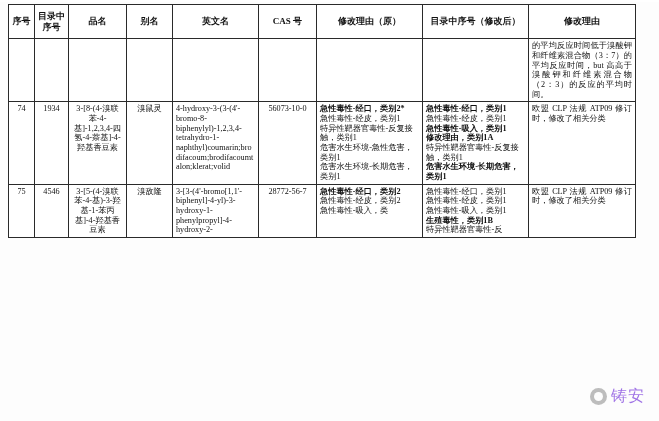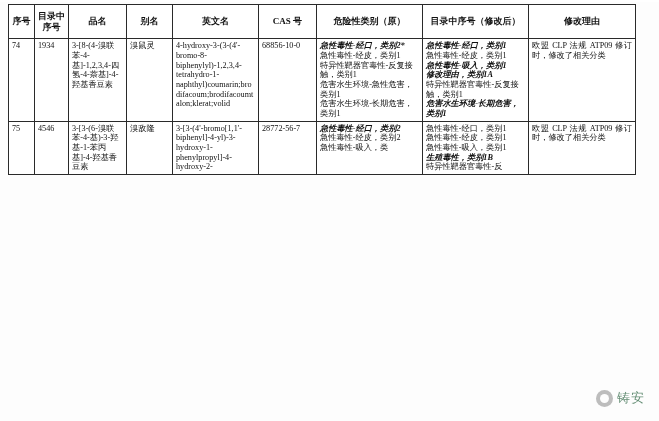--- a/index.html
+++ b/index.html
@@ -50,24 +50,24 @@
   .c-seq    { width: 26px; }
   .c-cat    { width: 34px; }
   .c-name   { width: 58px; }
   .c-alias  { width: 46px; }
   .c-en     { width: 86px; }
   .c-cas    { width: 58px; }
   .c-orig   { width: 106px; }
   .c-rev    { width: 106px; }
   .c-reason { width: 107px; }
 
-  .center { }
+  .center { text-align: center; }
   .mid { vertical-align: middle; }
   .justify { text-align: justify; }
-  .bold { font-weight: bold; font-style: italic; }
+  .bold { font-weight: bold; }
   .small-en { font-size: 7.6px; line-height: 1.2; }
   .cell-lines div { margin: 0; padding: 0; }
 
   .page-number {
     position: absolute;
     left: 0;
     right: 0;
     bottom: 8px;
     text-align: center;
     font-size: 8px;
@@ -90,22 +90,22 @@
   }
   .wm-logo:after {
     content: "";
     position: absolute;
     left: 4px; top: 4px;
     width: 9px; height: 9px;
     border-radius: 50%;
     background: #fdfdfd;
   }
   .wm-text {
-    font-size: 13px;
-    color: #14532d;
+    font-size: 16px;
+    color: #6d28d9;
     letter-spacing: 1px;
     font-family: "Liberation Serif", serif;
   }
   .topline {
     position: absolute;
     top: 0; left: 0; right: 0;
     height: 2px;
     background: #ffffff;
   }
 </style>
@@ -128,35 +128,46 @@
         <col class="c-reason">
     </colgroup>
     <thead>
       <tr>
         <th>序号</th>
         <th>目录中序号</th>
         <th>品名</th>
         <th>别名</th>
         <th>英文名</th>
         <th>CAS 号</th>
-        <th>危险性类别（原）</th>
+        <th>修改理由（原）</th>
         <th>目录中序号（修改后）</th>
         <th>修改理由</th>
       </tr>
     </thead>
     <tbody>
 
+      <tr>
+        <td></td>
+        <td></td>
+        <td></td>
+        <td></td>
+        <td class="small-en"></td>
+        <td class="center"></td>
+        <td></td>
+        <td></td>
+        <td class="justify">的平均反应时间低于溴酸钾和纤维素混合物（3：7）的平均反应时间，but 高高于溴酸钾和纤维素混合物（2：3）的反应的平均时间。</td>
+      </tr>
 
       <tr>
         <td class="center mid">74</td>
         <td class="center mid">1934</td>
         <td class="mid center">3-[8-(4-溴联苯-4-基]-1,2,3,4-四氢-4-萘基]-4-羟基香豆素</td>
         <td class="mid center">溴鼠灵</td>
         <td class="small-en mid">4-hydroxy-3-(3-(4'-bromo-8-biphenylyl)-1,2,3,4-tetrahydro-1-naphthyl)coumarin;brodifacoum;brodifacoumtalon;klerat;volid</td>
-        <td class="center mid">68856-10-0</td>
+        <td class="center mid">56073-10-0</td>
         <td class="cell-lines">
             <div class="bold">急性毒性-经口，类别2*</div>
             <div>急性毒性-经皮，类别1</div>
             <div>特异性靶器官毒性-反复接触，类别1</div>
             <div>危害水生环境-急性危害，类别1</div>
             <div>危害水生环境-长期危害，类别1</div>
           </td>
         <td class="cell-lines">
             <div class="bold">急性毒性-经口，类别1</div>
             <div>急性毒性-经皮，类别1</div>
@@ -164,21 +175,21 @@
             <div class="bold">修改理由，类别1A</div>
             <div>特异性靶器官毒性-反复接触，类别1</div>
             <div class="bold">危害水生环境-长期危害，类别1</div>
           </td>
         <td class="justify mid">欧盟 CLP 法规 ATP09 修订时，修改了相关分类</td>
       </tr>
 
       <tr>
         <td class="center mid">75</td>
         <td class="center mid">4546</td>
-        <td class="mid center">3-[3-(6-溴联苯-4-基)-3-羟基-1-苯丙基]-4-羟基香豆素</td>
+        <td class="mid center">3-[5-(4-溴联苯-4-基)-3-羟基-1-苯丙基]-4-羟基香豆素</td>
         <td class="mid center">溴敌隆</td>
         <td class="small-en mid">3-[3-(4'-bromo[1,1'-biphenyl]-4-yl)-3-hydroxy-1-phenylpropyl]-4-hydroxy-2-</td>
         <td class="center mid">28772-56-7</td>
         <td class="cell-lines">
             <div class="bold">急性毒性-经口，类别2</div>
             <div>急性毒性-经皮，类别2</div>
             <div>急性毒性-吸入，类</div>
           </td>
         <td class="cell-lines">
             <div>急性毒性-经口，类别1</div>

